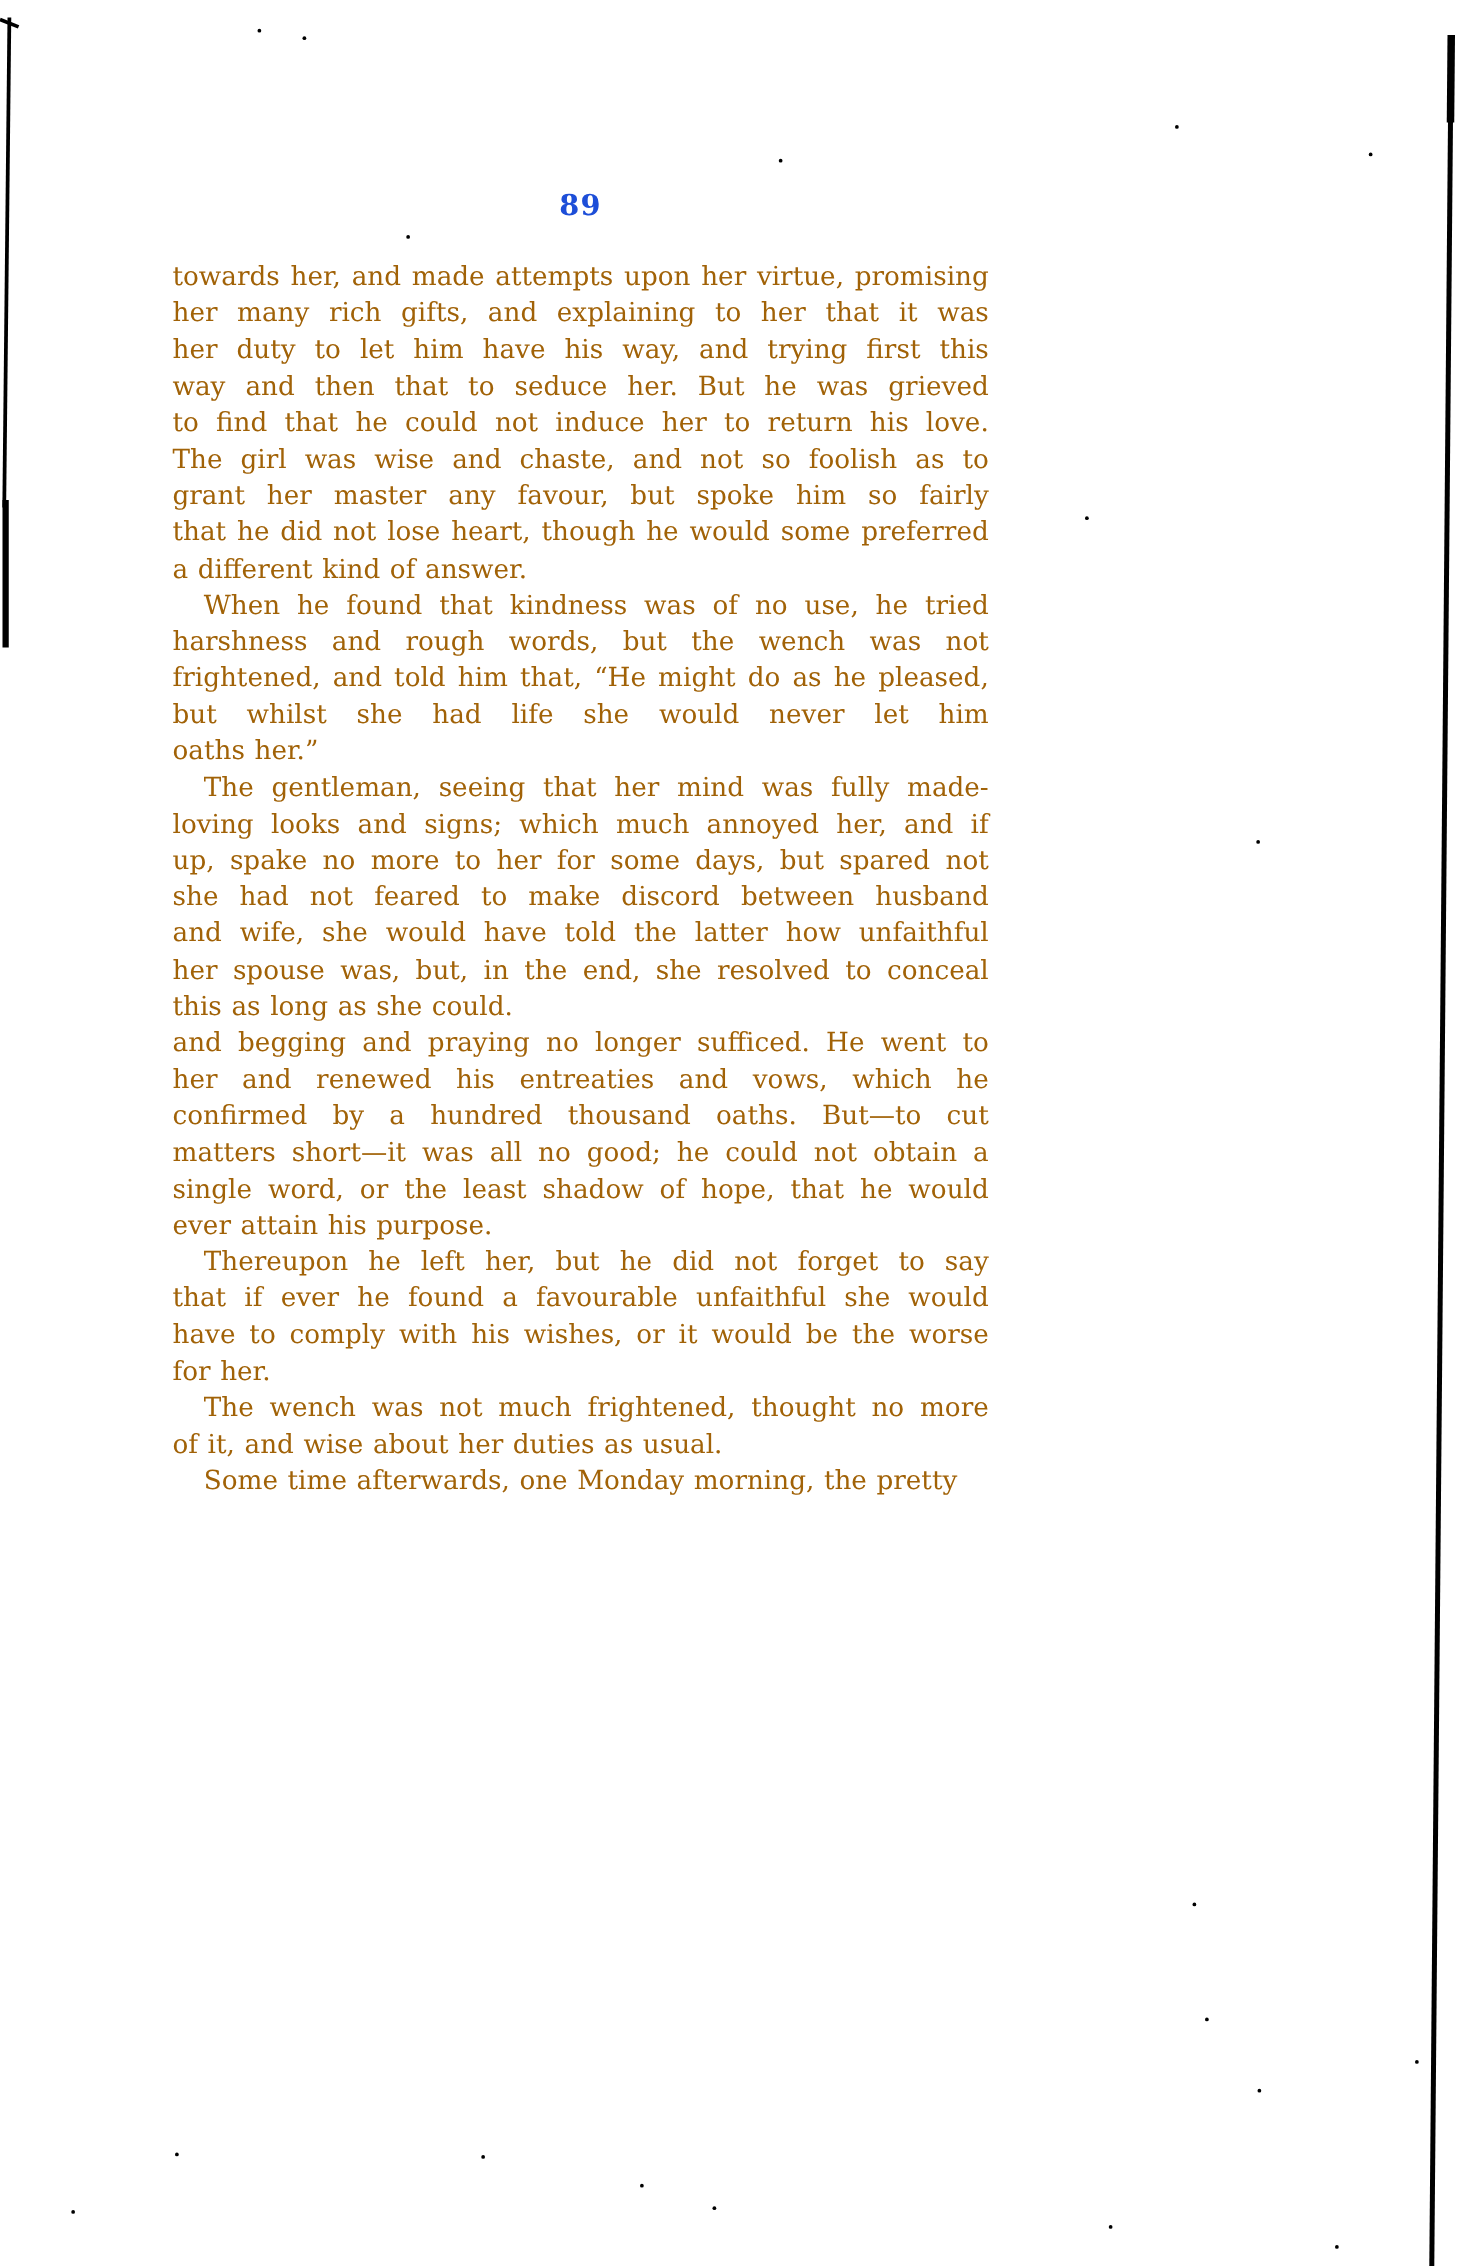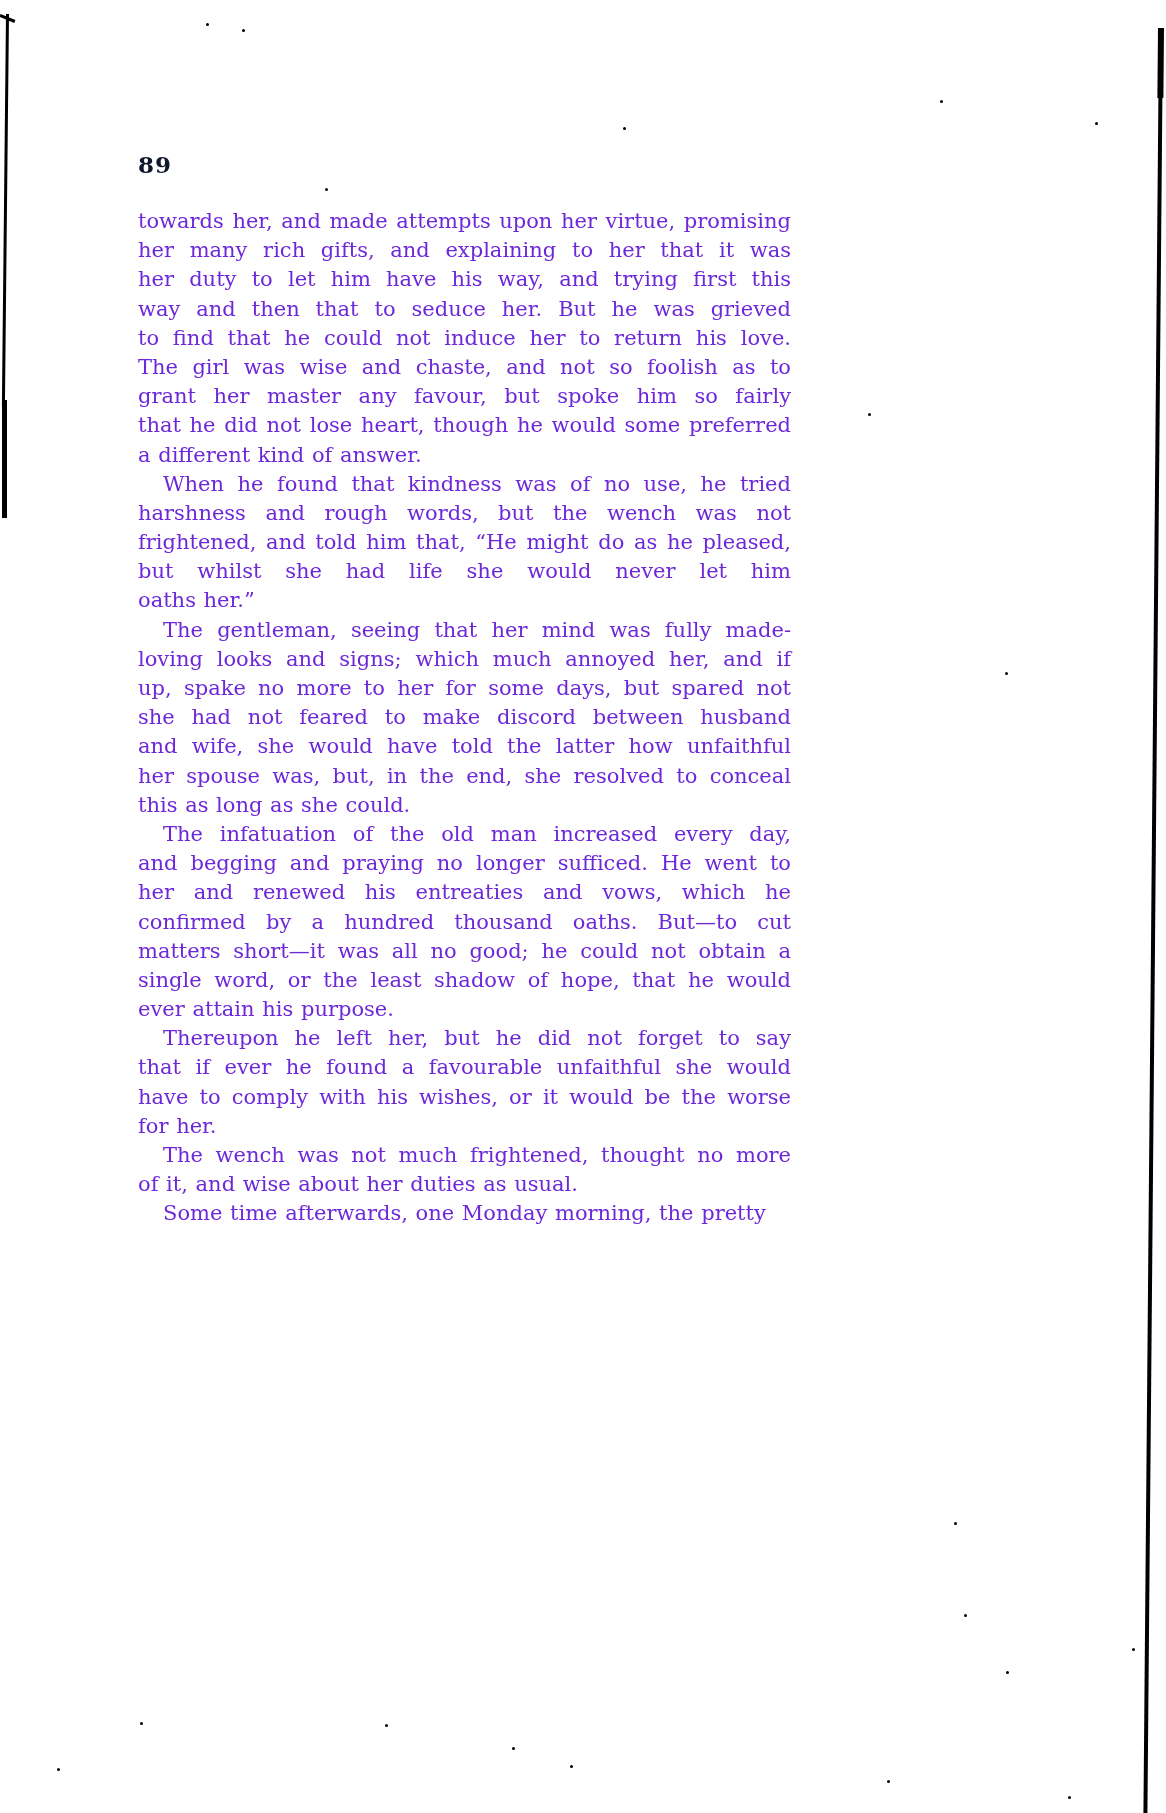--- a/index.html
+++ b/index.html
@@ -11,31 +11,31 @@
     overflow: hidden;
   }
   .page {
     position: absolute; inset: 0;
     background: #ffffff;
     color: #0a0a0a;
   }
   .page-number {
     position: absolute;
     left: 138px; top: 151px; width: 653px;
-    text-align: left;
+    text-align: center;
     font-size: 23px;
     font-weight: bold;
     letter-spacing: 1px;
-    color: #0f172a;
+    color: #1d4ed8;
   }
   .text-block {
     position: absolute;
     left: 138px; top: 207px; width: 653px;
     font-size: 21px;
-    color: #6d28d9;
+    color: #a16207;
   }
   .paragraph { margin: 0; padding: 0; }
   .line {
     height: 29.2px;
     line-height: 29.2px;
     text-align: justify;
     text-align-last: justify;
     white-space: normal;
     word-spacing: 1px;
   }
@@ -104,21 +104,20 @@
       <div class="paragraph">
         <div class="line indent">The gentleman, seeing that her mind was fully made-</div>
         <div class="line">loving looks and signs; which much annoyed her, and if</div>
         <div class="line">up, spake no more to her for some days, but spared not</div>
         <div class="line">she had not feared to make discord between husband</div>
         <div class="line">and wife, she would have told the latter how unfaithful</div>
         <div class="line">her spouse was, but, in the end, she resolved to conceal</div>
         <div class="line last">this as long as she could.</div>
       </div>
       <div class="paragraph">
-        <div class="line indent">The infatuation of the old man increased every day,</div>
         <div class="line">and begging and praying no longer sufficed. He went to</div>
         <div class="line">her and renewed his entreaties and vows, which he</div>
         <div class="line">confirmed by a hundred thousand oaths. But—to cut</div>
         <div class="line">matters short—it was all no good; he could not obtain a</div>
         <div class="line">single word, or the least shadow of hope, that he would</div>
         <div class="line last">ever attain his purpose.</div>
       </div>
       <div class="paragraph">
         <div class="line indent">Thereupon he left her, but he did not forget to say</div>
         <div class="line">that if ever he found a favourable unfaithful she would</div>

